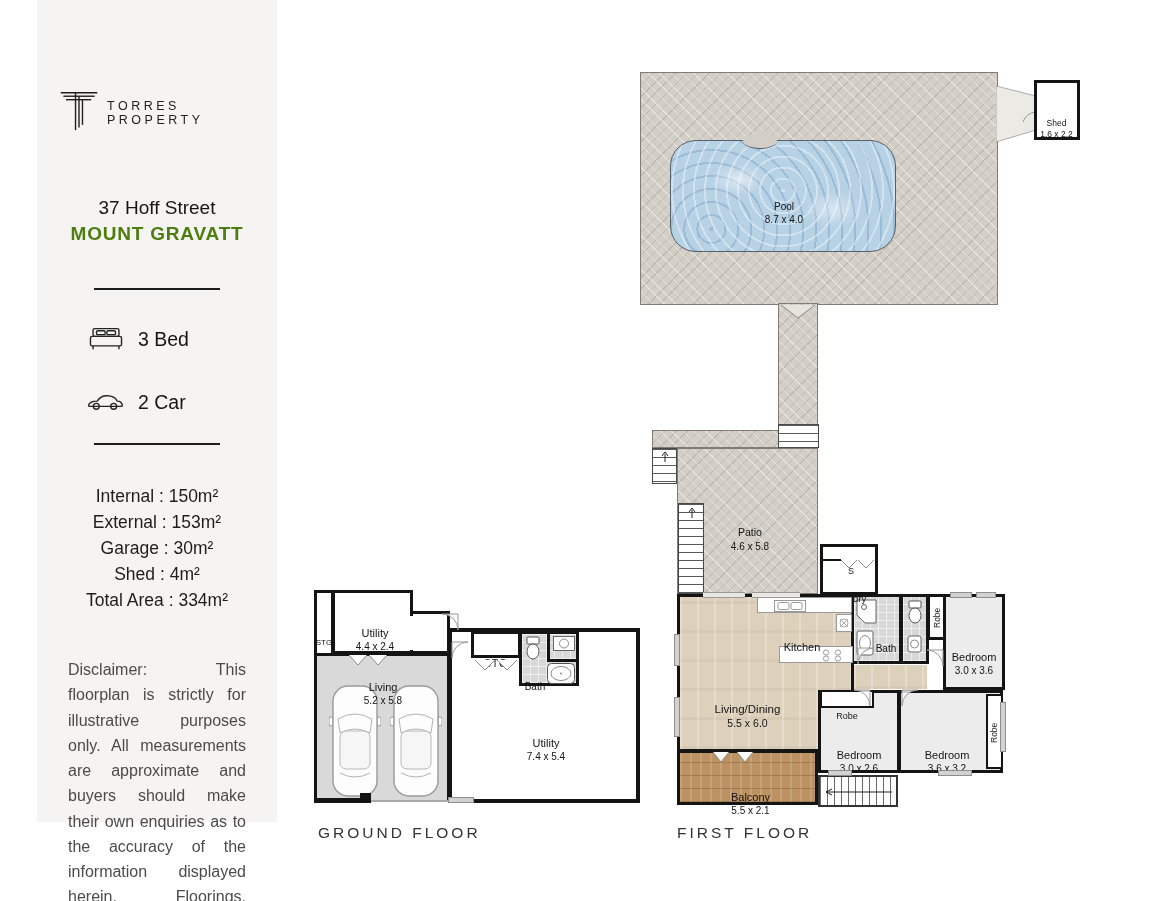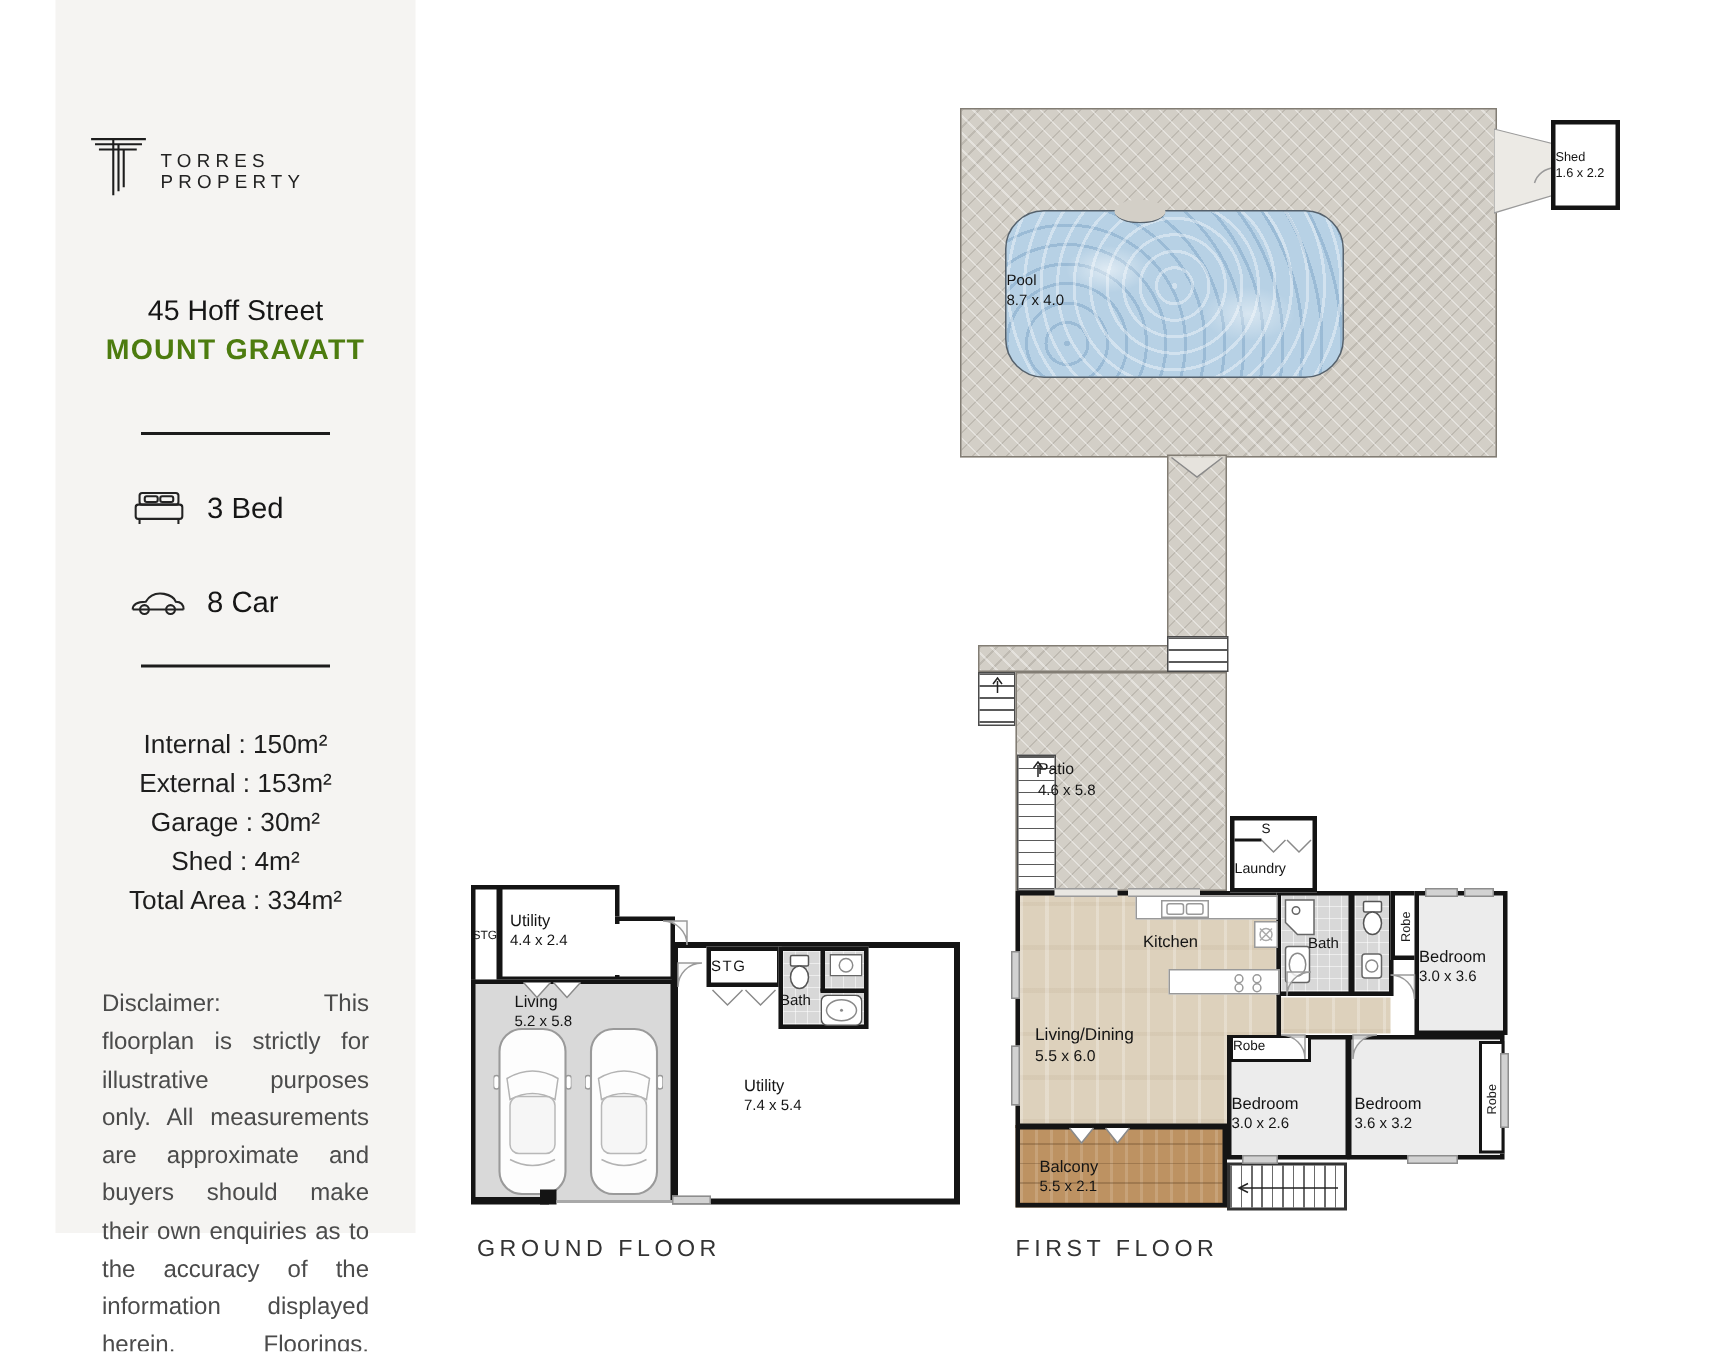--- a/index.html
+++ b/index.html
@@ -36,21 +36,21 @@
     background-image:repeating-linear-gradient(0deg,rgba(84,56,28,.28) 0 1px,transparent 1px 13px),
                      repeating-linear-gradient(90deg,rgba(255,255,255,.15) 0 2px,transparent 2px 10px);}
   .tile{background-color:var(--tile);
     background-image:repeating-linear-gradient(0deg,rgba(255,255,255,.55) 0 1px,transparent 1px 8px),
                      repeating-linear-gradient(90deg,rgba(255,255,255,.55) 0 1px,transparent 1px 8px);}
   .room{border:3px solid var(--wall);}
   .white{background:#fff;}
   .bedroomf{background:var(--bedroom);}
   .garagef{background:var(--garage);}
   
-  .rlabel{text-align:left;line-height:1.3;z-index:6;pointer-events:none;}
+  .rlabel{text-align:center;line-height:1.3;z-index:6;pointer-events:none;margin-top:19px;}
   .rname{font-size:11px;color:#141414;}
   .rdims{font-size:10px;color:#141414;}
   .sm .rname{font-size:8.5px;}
   .sm .rdims{font-size:8.5px;}
   .vtext{writing-mode:vertical-rl;transform:rotate(180deg);font-size:8.5px;text-align:center;}
   .floorlbl{font-size:15.5px;letter-spacing:3px;font-weight:500;color:#333;margin-top:15px;}
   
   .stairs{background:#fff;border:1.5px solid #4a4a4a;}
   .treads-h{background-image:repeating-linear-gradient(180deg,#5a5a5a 0 1px,transparent 1px 8px);}
   .treads-v{background-image:repeating-linear-gradient(90deg,#6a6a6a 0 1px,transparent 1px 7px);}
@@ -72,21 +72,21 @@
             <path d="M5,7 H41"></path>
             <path d="M8,11 H37"></path>
           <path d="M19,3 V46"></path>
             <path d="M23,7 V43"></path>
             <path d="M27,11 V40"></path>
         </svg>
       </span>
       <span class="logo-text">TORRES PROPERTY</span>
     </div>
 
-    <div class="abs addr1">45 Hoff Street</div>
+    <div class="abs addr1">37 Hoff Street</div>
     <div class="abs addr2">
       <div>MOUNT GRAVATT</div>
     </div>
     <div class="abs divider" style="top:288px"></div>
 
     <div class="abs feat" style="top:324px">
       <span class="ic">
         <svg width="38" height="28" viewBox="0 0 44 30" fill="none" stroke="#232323" stroke-width="1.6">
           <rect x="7" y="3" width="30" height="9" rx="2"></rect>
           <rect x="11" y="5.5" width="10" height="4.5" rx="1.5"></rect>
@@ -100,21 +100,21 @@
     </div>
     <div class="abs feat" style="top:387px">
       <span class="ic">
         <svg width="40" height="24" viewBox="0 0 46 24" fill="none" stroke="#232323" stroke-width="1.6">
           <path d="M4,17 c0,-4 4,-6 10,-6 c3,-5 8,-7 14,-6 c5,1 8,3 9,6 c4,0 6,2 6,6"></path>
           <path d="M4,17 h39"></path>
           <circle cx="13" cy="17" r="3.4"></circle>
             <circle cx="33" cy="17" r="3.4"></circle>
         </svg>
       </span>
-      <span class="lb">8 Car</span>
+      <span class="lb">2 Car</span>
     </div>
     <div class="abs divider" style="top:443px"></div>
 
     <div class="abs areas">
       <div>Internal : 150m²</div>
       <div>External : 153m²</div>
       <div>Garage : 30m²</div>
       <div>Shed : 4m²</div>
       <div>Total Area : 334m²</div>
     </div>

